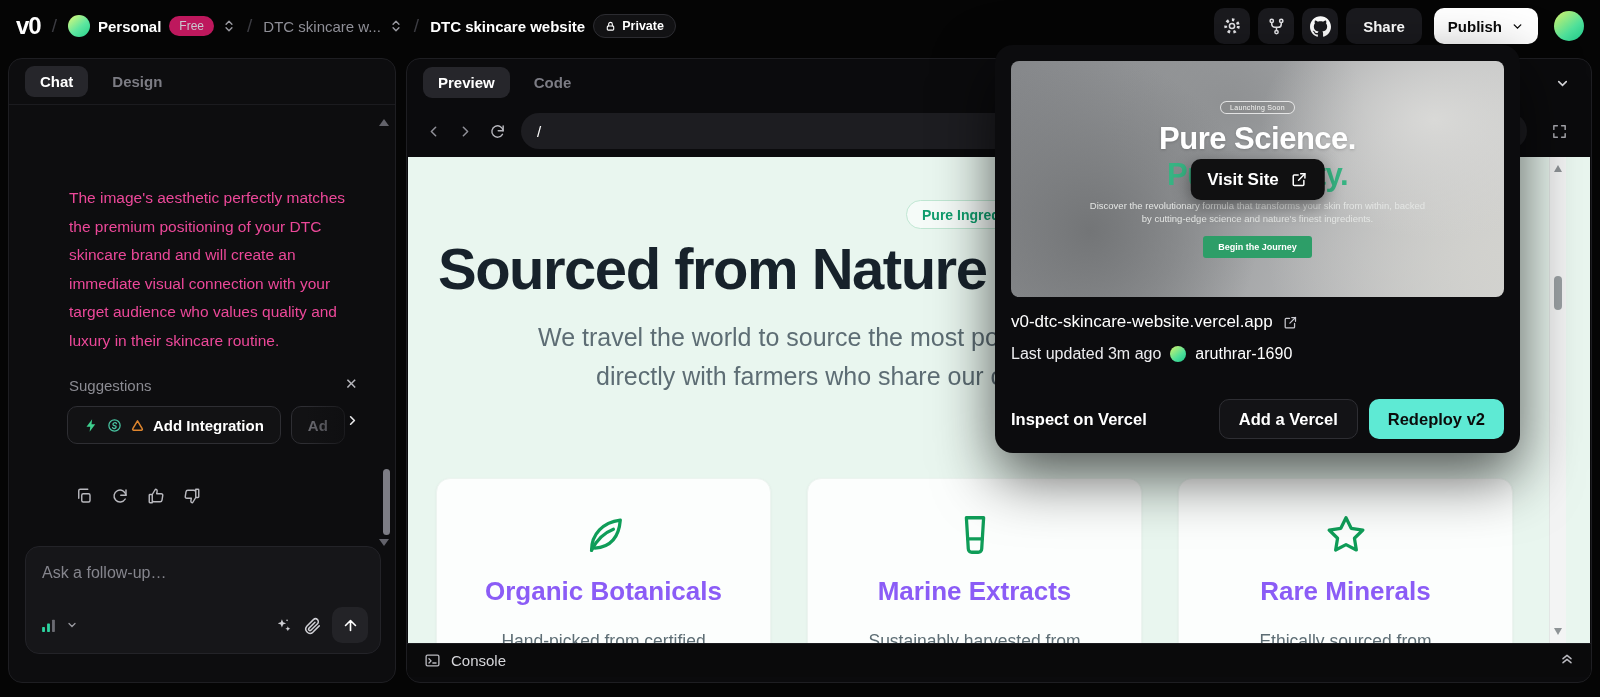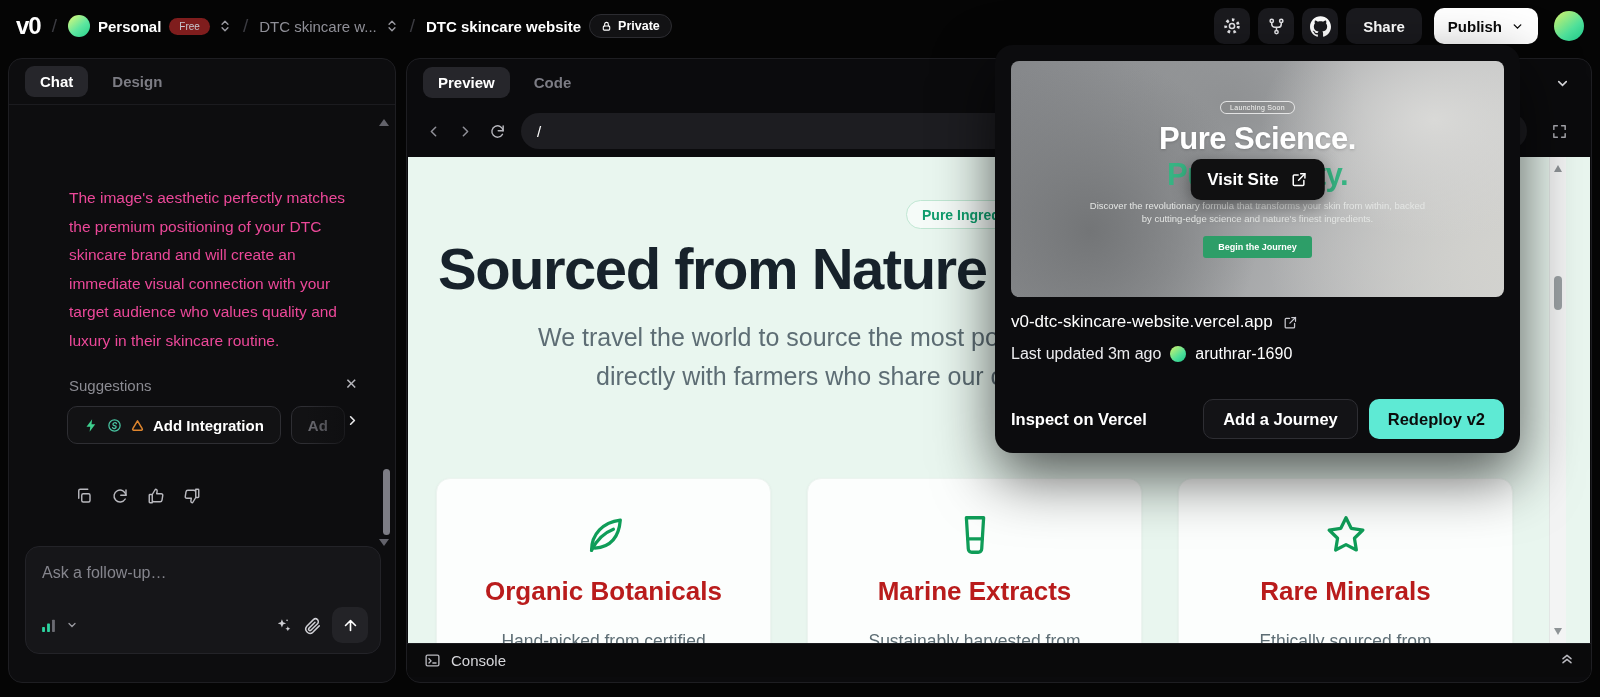--- a/index.html
+++ b/index.html
@@ -11,21 +11,21 @@
   
   .topbar { position:absolute; top:0; left:0; width:1600px; height:52px;
     display:flex; align-items:center; justify-content:space-between; padding:9px 16px; }
   .tb-left { display:flex; align-items:center; gap:11px; }
   .v0-logo { color:#fff; font-size:24px; font-weight:800; letter-spacing:-1px; }
   .crumb-sep { color:#3c3c42; font-size:19px; font-weight:300; }
   .crumb { display:flex; align-items:center; gap:8px; cursor:pointer; }
   .avatar-sm { width:22px; height:22px; border-radius:50%;
     background:linear-gradient(140deg,#d9f97a 5%,#5ee6a0 55%,#2bd48d 95%); }
   .team-name { color:#fff; font-size:15px; font-weight:700; }
-  .free-badge { background:#7f1d1d; color:#c9c9cf; font-size:10px; padding:3px 10px; border-radius:11px; }
+  .free-badge { background:#be185d; color:#c9c9cf; font-size:12px; padding:3px 10px; border-radius:11px; }
   .updown { color:#9a9aa1; }
   .crumb-muted { color:#8f8f97; font-size:15px; }
   .proj-name { color:#fff; font-size:15px; font-weight:700; }
   .private-badge { display:flex; align-items:center; gap:6px; border:1px solid #2c2c31;
     background:#121214; color:#fff; font-size:12.5px; font-weight:600; padding:4px 11px; border-radius:13px; }
   .tb-right { display:flex; align-items:center; gap:8px; }
   .icon-btn { width:36px; height:36px; border-radius:10px; background:#1a1a1e;
     display:flex; align-items:center; justify-content:center; color:#e6e6ea; cursor:pointer; }
   .share-btn { height:36px; padding:0 17px; border-radius:10px; background:#1a1a1e; color:#fff;
     font-size:15px; font-weight:600; display:flex; align-items:center; cursor:pointer; }
@@ -98,21 +98,21 @@
     padding:0 15px; border:1px solid #bfe6d2; border-radius:15px; background:rgba(255,255,255,0.55);
     color:#0f9d6d; font-size:14px; font-weight:700; white-space:nowrap; }
   .sp-h1 { position:absolute; left:30px; top:80px; font-size:58px; line-height:64px;
     font-weight:800; color:#17222b; letter-spacing:-1.5px; white-space:nowrap; }
   .sp-p1 { position:absolute; left:130px; top:166px; font-size:25px; color:#5d6d74; white-space:nowrap; }
   .sp-p2 { position:absolute; left:188px; top:205px; font-size:25px; color:#5d6d74; white-space:nowrap; }
   .sp-card { position:absolute; top:321px; width:335px; height:330px; background:#fcfefd;
     border:1px solid #edf4f0; border-radius:14px; box-shadow:0 1px 3px rgba(20,40,30,0.05);
     text-align:center; padding-top:33px; }
   .sp-card .card-ic { display:flex; justify-content:center; color:#0f9d58; }
-  .sp-card h3 { margin-top:18px; font-size:26px; font-weight:700; color:#b91c1c; }
+  .sp-card h3 { margin-top:18px; font-size:26px; font-weight:700; color:#8b5cf6; }
   .sp-card p { margin-top:24px; font-size:17.5px; color:#5d6d74; }
   .vp-scrollbar { position:absolute; left:1141px; top:0; width:17px; height:486px;
     background:#f3f4f4; border-left:1px solid #e3e6e5; }
   .vp-up { position:absolute; left:4px; top:8px; width:0; height:0;
     border-left:4.5px solid transparent; border-right:4.5px solid transparent; border-bottom:7px solid #8e9396; }
   .vp-thumb { position:absolute; left:4px; top:119px; width:8px; height:34px;
     background:#9aa0a3; border-radius:4px; cursor:pointer; }
   .vp-down { position:absolute; left:4px; bottom:8px; width:0; height:0;
     border-left:4.5px solid transparent; border-right:4.5px solid transparent; border-top:7px solid #8e9396; }
 
@@ -473,16 +473,16 @@
 
   <div class="p-meta">
     <span>Last updated 3m ago</span>
     <span class="meta-dot"></span>
     <span class="p-tag">aruthrar-1690</span>
   </div>
 
   <div class="p-actions">
     <span class="inspect-link">Inspect on Vercel</span>
     <span class="flex-sp"></span>
-    <span class="add-domain-btn">Add a Journey</span>
+    <span class="add-domain-btn">Add a Vercel</span>
     <span class="redeploy-btn">Redeploy v2</span>
   </div>
 </div>
 
 </body></html>

